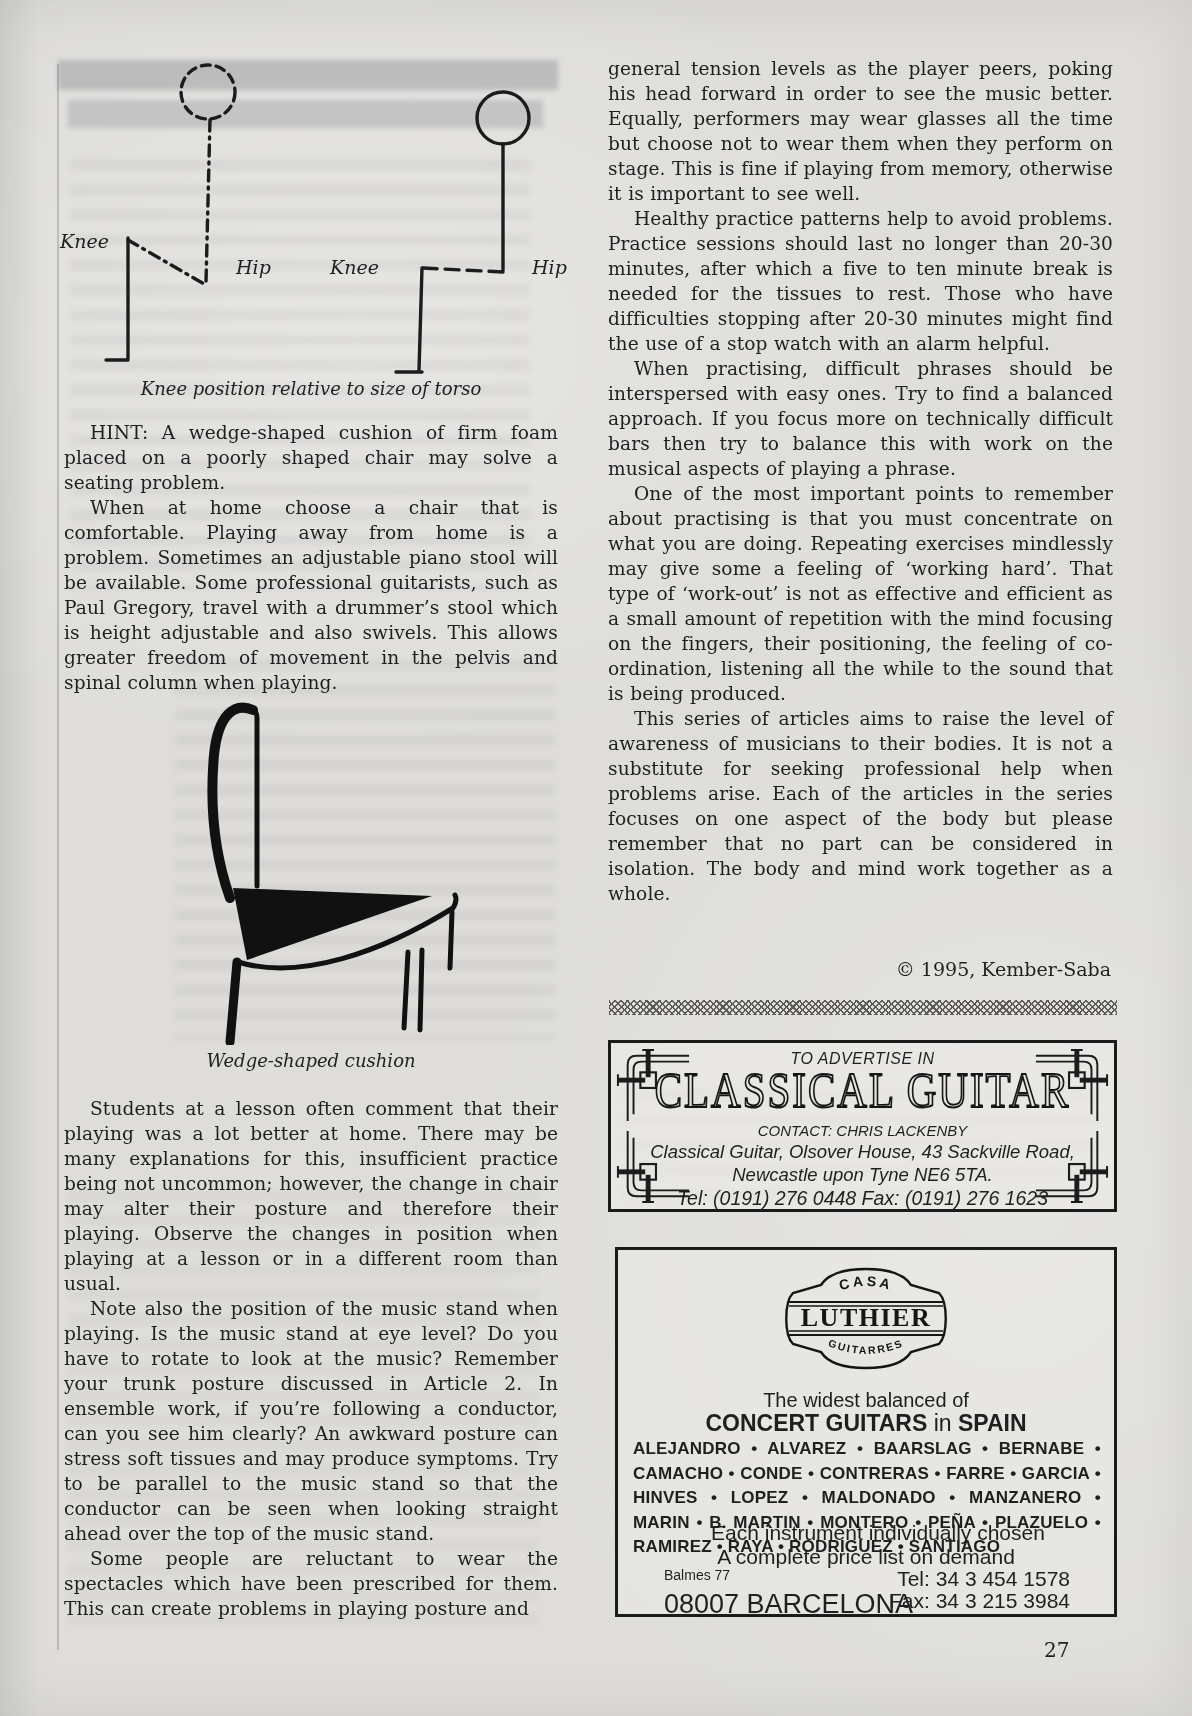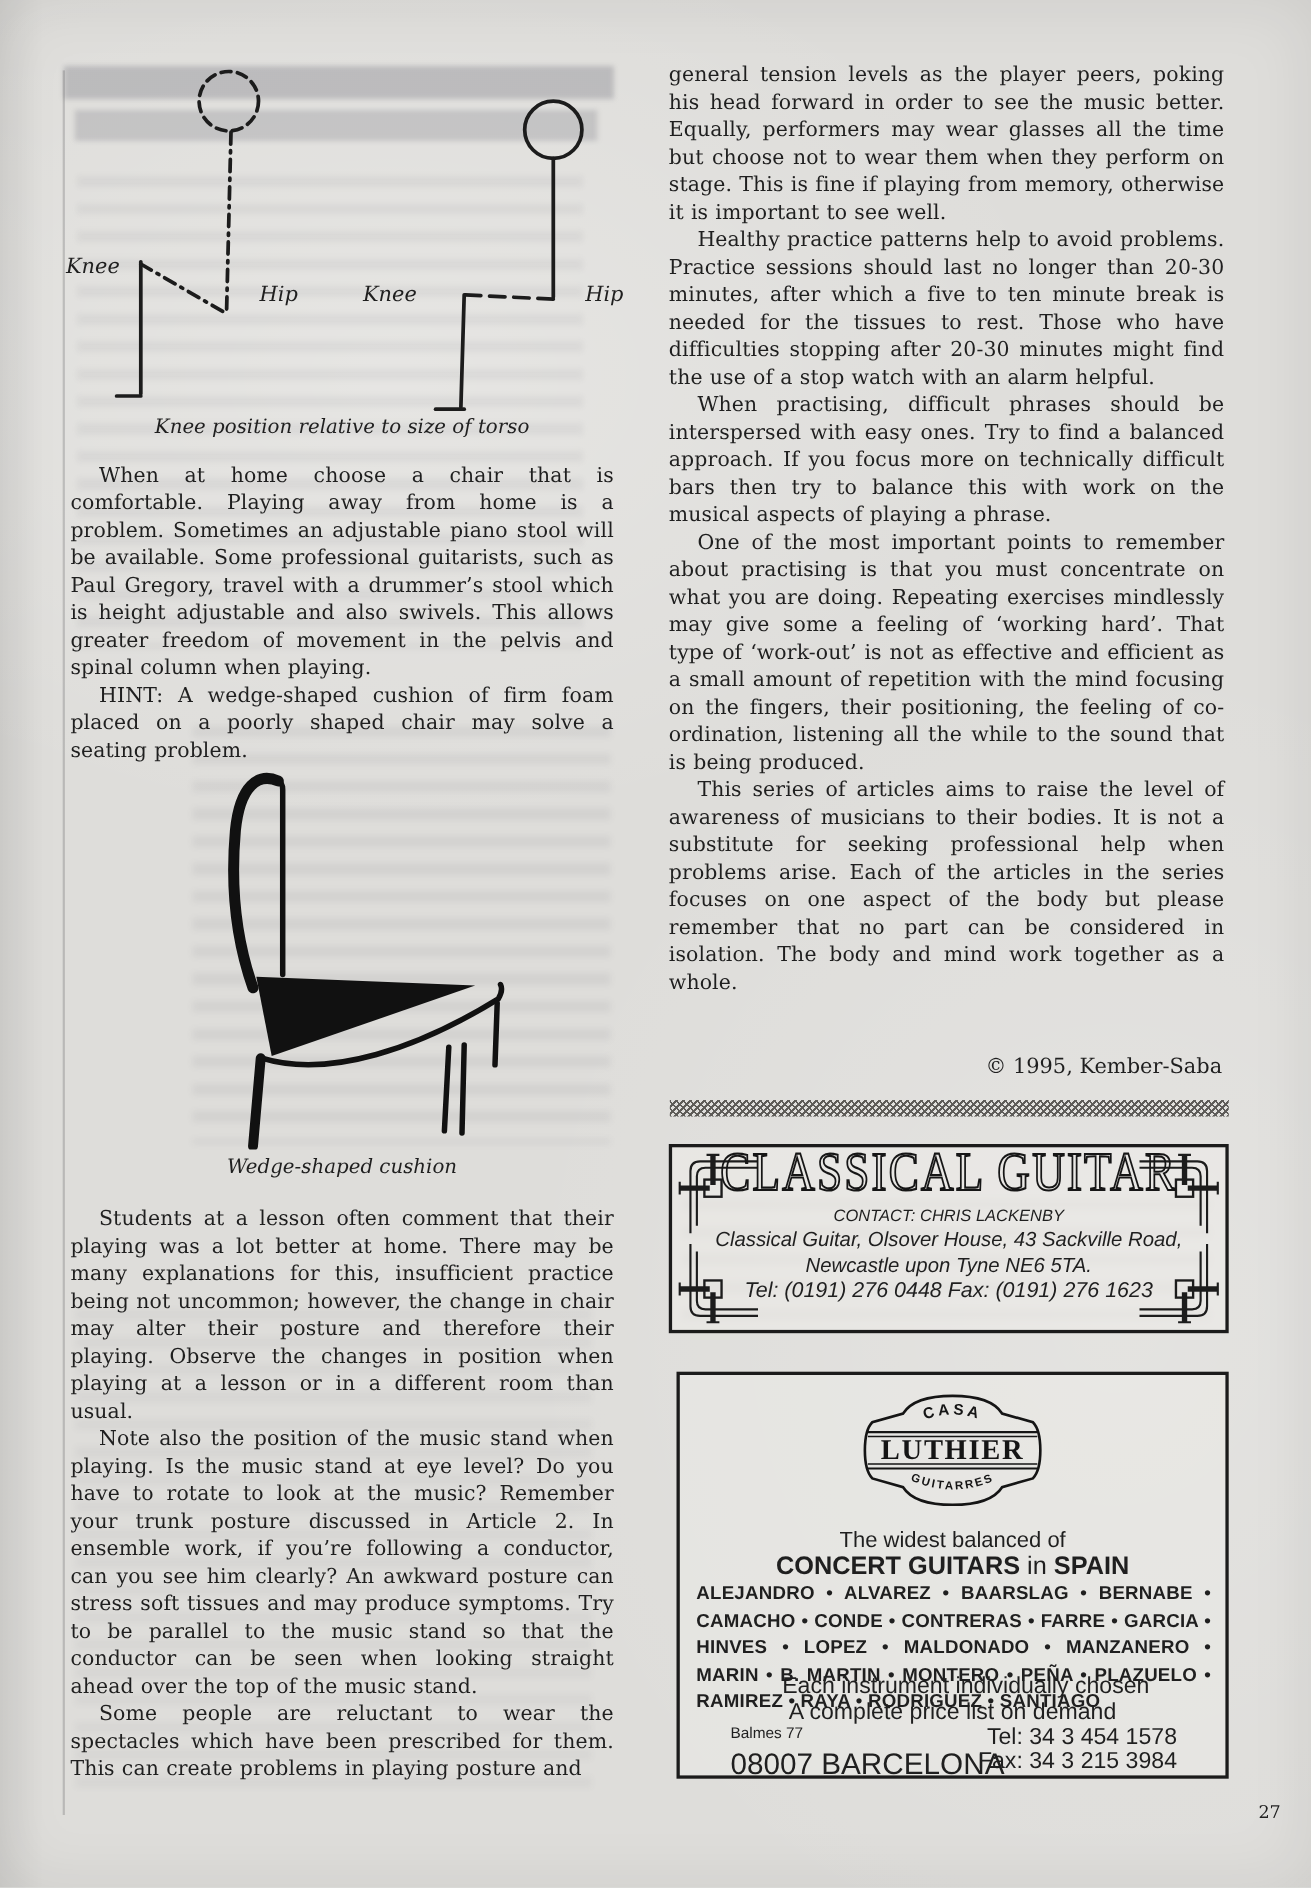--- a/index.html
+++ b/index.html
@@ -51,21 +51,21 @@
     position:absolute;left:64px;width:494px;text-align:center;
     font-style:italic;font-size:18px;line-height:22px;
   }
   #caption-posture{top:378px;}
   #caption-cushion{top:1050px;}
   #copyright-line{
     position:absolute;left:608px;top:958px;width:503px;
     text-align:right;font-size:19px;
   }
   #page-number{
-    position:absolute;left:1144px;top:1638px;font-size:16px;
+    position:absolute;left:1044px;top:1638px;font-size:20px;
   }
   
   #posture-figure{position:absolute;left:50px;top:58px;}
   #posture-figure text{font-family:"DejaVu Serif",serif;font-style:italic;font-size:19px;fill:#1f1f1f;}
   #cushion-figure{position:absolute;left:150px;top:700px;}
   
   #section-divider{
     position:absolute;left:609px;top:1000px;width:508px;height:15px;opacity:.8;
     background-image:
       repeating-linear-gradient(45deg,#3e3c38 0 1.5px,rgba(0,0,0,0) 1.5px 4.5px),
@@ -143,22 +143,22 @@
     </g>
     <text x="10" y="190">Knee</text>
     <text x="186" y="216">Hip</text>
     <text x="280" y="216">Knee</text>
     <text x="482" y="216">Hip</text>
   </svg>
 
   <div class="fig-caption" id="caption-posture">Knee position relative to size of torso</div>
 
   <div id="left-text-a">
+    <p class="para">HINT: A wedge-shaped cushion of firm foam placed on a poorly shaped chair may solve a seating problem.</p>
     <p class="para">When at home choose a chair that is comfortable. Playing away from home is a problem. Sometimes an adjustable piano stool will be available. Some professional guitarists, such as Paul Gregory, travel with a drummer’s stool which is height adjustable and also swivels. This allows greater freedom of movement in the pelvis and spinal column when playing.</p>
-    <p class="para">HINT: A wedge-shaped cushion of firm foam placed on a poorly shaped chair may solve a seating problem.</p>
   </div>
 
   <svg id="cushion-figure" width="315" height="345" viewBox="0 0 315 345">
     <g fill="none" stroke="#111" stroke-linecap="round">
       <path d="M103,10 C85,2 68,14 64,55 C60,100 63,150 80,198" stroke-width="10"></path>
       <path d="M103,10 C106,11 107,13 107,18 L107,186" stroke-width="5"></path>
       <path d="M88,262 C150,281 232,252 303,208 C306,203 307,199 305,195" stroke-width="5"></path>
       <path d="M87,262 L80,342" stroke-width="9"></path>
       <path d="M258,252 L254,328" stroke-width="5"></path>
       <path d="M272,250 L270,330" stroke-width="5"></path>
@@ -221,20 +221,21 @@
     <svg class="cg-corner br" viewBox="0 0 80 80">
       <g stroke="#1c1c1c" fill="none">
         <path stroke-width="2" d="M76,9 H22 Q13,9 13,18 V76"></path>
         <path stroke-width="2" d="M76,15 H27 Q19,15 19,23 V69"></path>
         <path stroke-width="5" d="M34,3 V31"></path>
         <path stroke-width="5" d="M3,34 H31"></path>
         <path stroke-width="2" d="M28,3 H40 M3,28 V40"></path>
         <rect x="26" y="26" width="16" height="16" stroke-width="2.2"></rect>
       </g>
     </svg>
+    <div class="cg-line1">TO ADVERTISE IN</div>
     <div class="cg-title">CLASSICAL GUITAR</div>
     <div class="cg-contact">CONTACT: CHRIS LACKENBY</div>
     <div class="cg-addr">Classical Guitar, Olsover House, 43 Sackville Road,</div>
     <div class="cg-addr">Newcastle upon Tyne NE6 5TA.</div>
     <div class="cg-phones">Tel: (0191) 276 0448   Fax: (0191) 276 1623</div>
   </div>
 
   <div id="ad-casa-luthier">
     <svg id="luthier-badge" width="180" height="105" viewBox="0 0 180 105">
       <defs>

